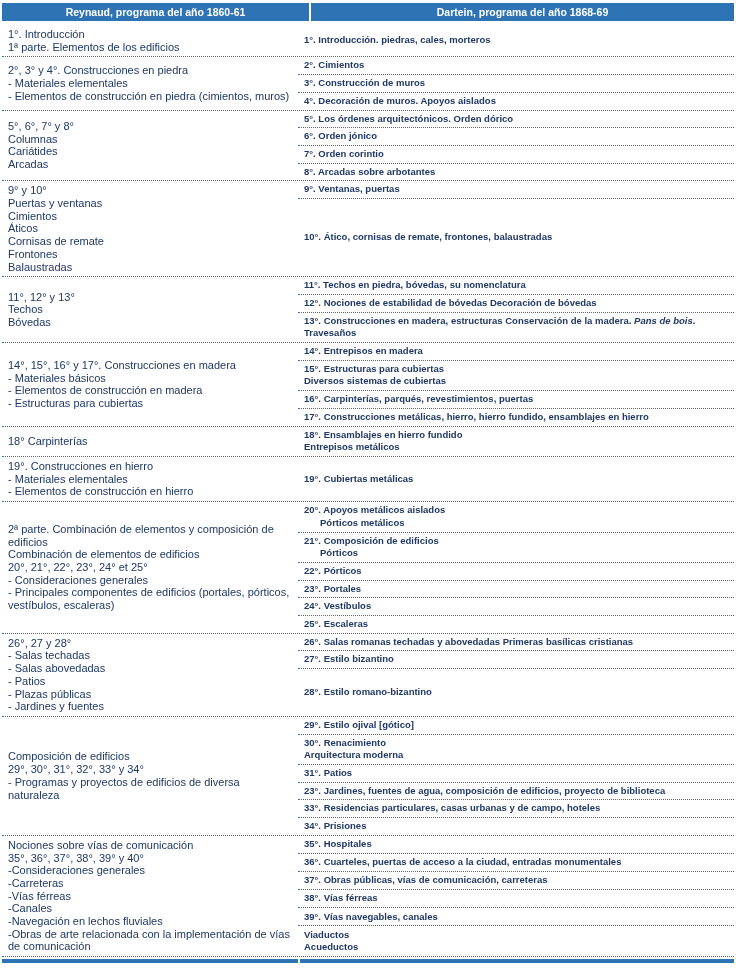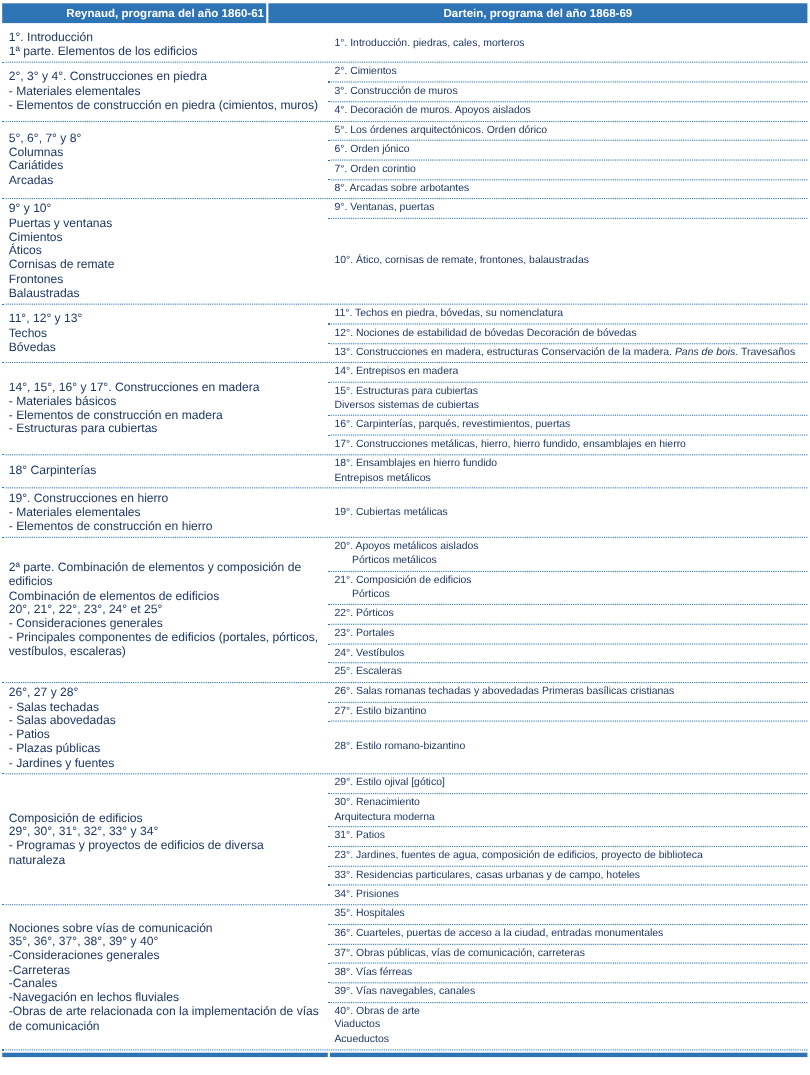--- a/index.html
+++ b/index.html
@@ -7,33 +7,33 @@
     --text:#1F3864;
     --dots:#2E74B5;
   }
   html,body{margin:0;padding:0;background:#fff;}
   body{font-family:"Liberation Sans", sans-serif;}
   .page{width:736px;box-sizing:border-box;padding:3px 2px 2px 2px;background:#fff;}
   
   .header-row{display:flex;gap:2px;margin-bottom:4px;}
   .hcell{background:var(--header-bg);color:#fff;font-weight:bold;font-size:10.5px;
          text-align:center;padding:3px 2px;box-sizing:border-box;}
-  .hl{width:240px;flex:0 0 auto;text-align:right;}
+  .hl{width:307px;flex:0 0 auto;}
   .hr{flex:1;}
   
   .group{display:flex;border-bottom:1px dotted var(--dots);align-items:stretch;}
   .lcell{width:296px;flex:0 0 auto;box-sizing:border-box;padding:3px 6px;
          display:flex;flex-direction:column;justify-content:center;}
   .lline{font-size:11px;line-height:12.7px;color:var(--text);}
   .rcell{flex:1;display:flex;flex-direction:column;min-width:0;}
   .rrow{padding:2px 6px;display:flex;flex-direction:column;justify-content:center;
         flex:1 1 auto;box-sizing:border-box;}
   .rrow.fixed{flex:0 0 auto;}
   .rrow:not(:last-child){border-bottom:1px dotted var(--dots);}
-  .rline{font-size:9.5px;line-height:12.7px;color:var(--text);}
+  .rline{font-size:9.5px;line-height:12.7px;color:var(--text);font-weight:bold;}
   .rline.indent{padding-left:16px;}
   .ital{font-style:italic;}
   
   .footer-row{display:flex;gap:2px;margin-top:2px;}
   .fcell{background:var(--header-bg);height:4px;}
   .fl{width:296px;flex:0 0 auto;}
   .fr{flex:1;}
 </style>
 </head>
 <body>
@@ -257,20 +257,21 @@
             <div class="rline">34°. Prisiones</div>
           </div>
         </div>
       </div>
       <div class="group">
         <div class="lcell">
           <div class="lline">Nociones sobre vías de comunicación</div>
           <div class="lline">35°, 36°, 37°, 38°, 39° y 40°</div>
           <div class="lline">-Consideraciones generales</div>
           <div class="lline">-Carreteras</div>
+          <div class="lline">-Vías férreas</div>
           <div class="lline">-Canales</div>
           <div class="lline">-Navegación en lechos fluviales</div>
           <div class="lline">-Obras de arte relacionada con la implementación de vías de comunicación</div>
         </div>
         <div class="rcell">
           <div class="rrow">
             <div class="rline">35°. Hospitales</div>
           </div>
           <div class="rrow">
             <div class="rline">36°. Cuarteles, puertas de acceso a la ciudad, entradas monumentales</div>
@@ -278,21 +279,20 @@
           <div class="rrow">
             <div class="rline">37°. Obras públicas, vías de comunicación, carreteras</div>
           </div>
           <div class="rrow">
             <div class="rline">38°. Vías férreas</div>
           </div>
           <div class="rrow">
             <div class="rline">39°. Vías navegables, canales</div>
           </div>
           <div class="rrow">
-            <div class="rline">40°. Obras de arte</div>
             <div class="rline">Viaductos</div>
             <div class="rline">Acueductos</div>
           </div>
         </div>
       </div>
     </div>
   <div class="footer-row">
     <div class="fcell fl"></div>
     <div class="fcell fr"></div>
   </div>

